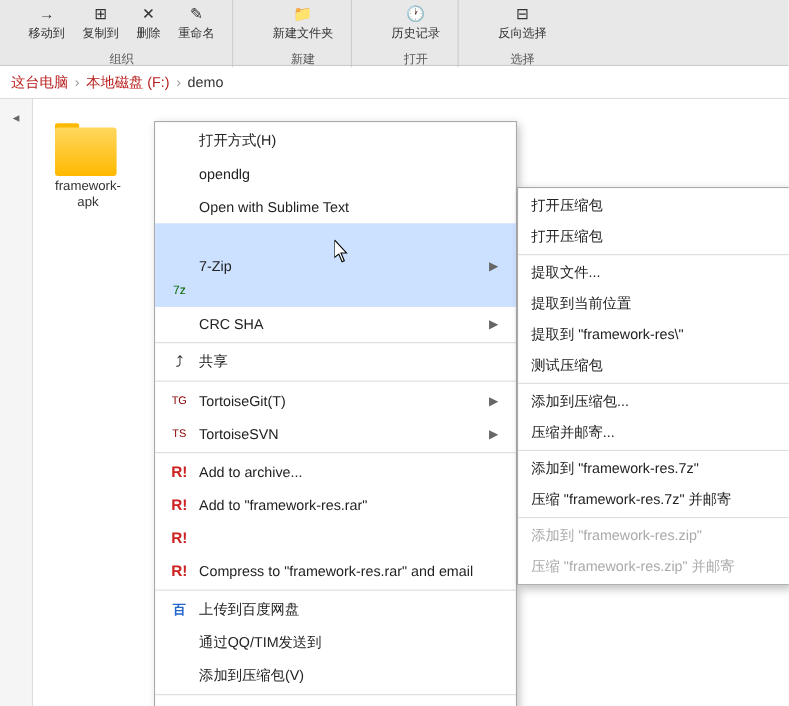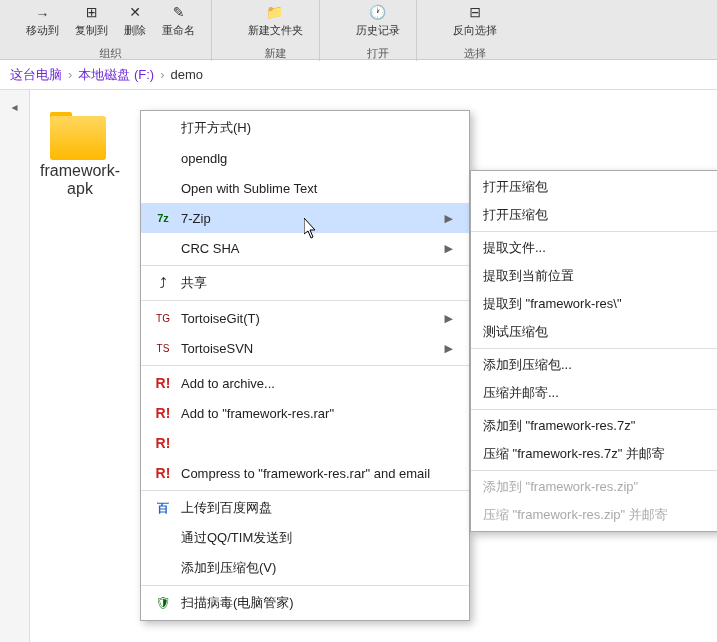--- a/index.html
+++ b/index.html
@@ -65,21 +65,21 @@
       background: #fff;
       display: flex;
       align-items: center;
       padding: 0 10px;
       border-bottom: 1px solid #ddd;
       font-size: 13px;
       color: #333;
       gap: 4px;
     }
     .breadcrumb-sep { color: #999; margin: 0 2px; }
-    .breadcrumb-item { color: #6d28d9; cursor: pointer; }
+    .breadcrumb-item { color: #b91c1c; cursor: pointer; }
     .breadcrumb-item:last-child { color: #333; cursor: default; }
 
     
     .file-area {
       display: flex;
       height: calc(642px - 90px);
       position: relative;
     }
 
     
@@ -125,21 +125,21 @@
     .folder-icon-tab {
       width: 22px;
       height: 8px;
       background: #ffb900;
       border-radius: 2px 2px 0 0;
       position: absolute;
       top: 2px;
       left: 0;
     }
     .folder-label {
-      font-size: 16px;
+      font-size: 12px;
       text-align: center;
       color: #333;
       margin-top: 2px;
       word-break: break-all;
       max-width: 80px;
     }
 
     
     .context-menu {
       position: absolute;
@@ -321,21 +321,21 @@
         <span>opendlg</span>
       </div>
 
 
       <div class="context-menu-item">
         <span class="item-icon"></span>
         <span>Open with Sublime Text</span>
       </div>
 
       <div class="context-menu-item highlighted">
-        <span class="item-icon icon-green" style="font-size:11px;font-weight:bold;color:#006600;">7z</span>
+        <span class="item-icon icon-green" style="font-size:11px;font-weight:normal;color:#006600;margin-top:46px;">7z</span>
         <span>7-Zip</span>
         <span class="arrow">▶</span>
       </div>
 
       <div class="context-menu-item">
         <span class="item-icon"></span>
         <span>CRC SHA</span>
         <span class="arrow">▶</span>
       </div>
 

